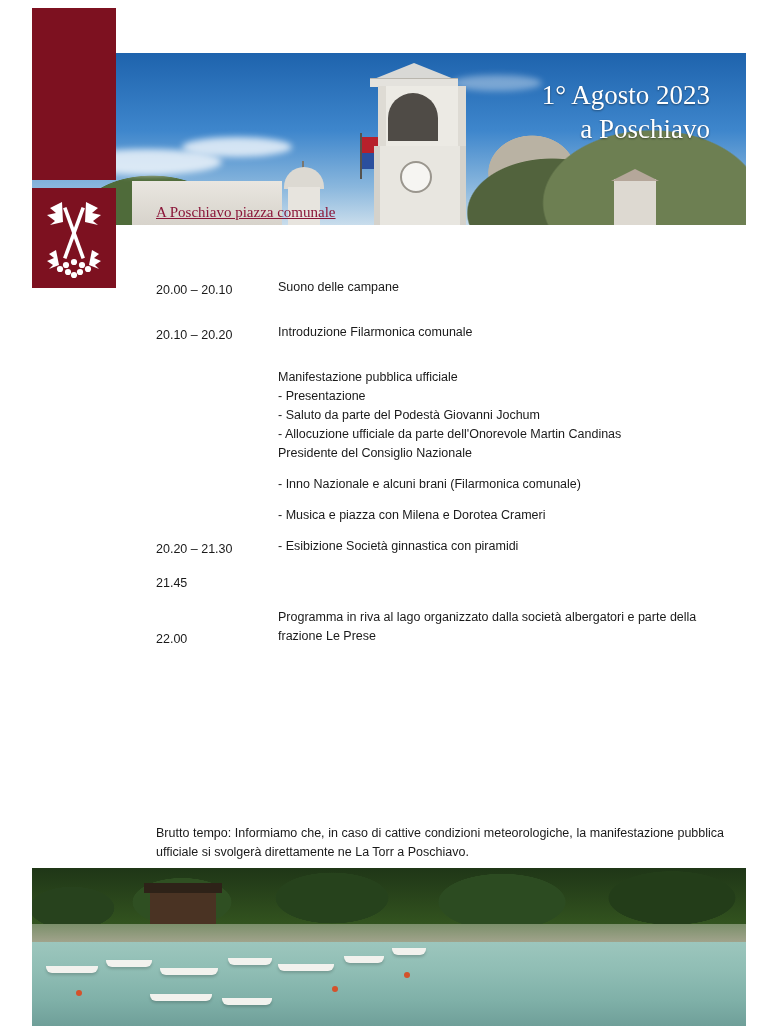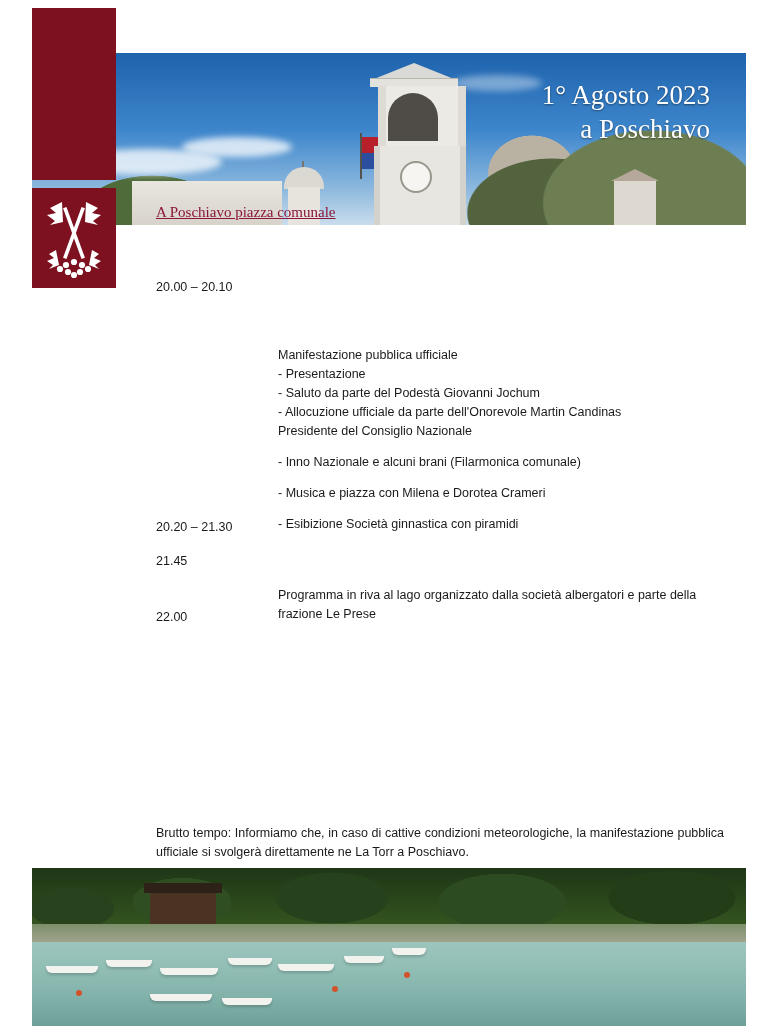--- a/index.html
+++ b/index.html
@@ -330,24 +330,33 @@
     </g>
   </svg>
 </div>
 
 <div class="venue">A Poschiavo piazza comunale</div>
 
 <div class="program">
 
   <div class="prow">
     <div class="ptime">20.00 – 20.10</div>
+    <div class="pbody">
+      <span class="main">Suono delle campane</span>
+    </div>
   </div>
 
   <div class="gap-l"></div>
 
+  <div class="prow">
+    <div class="ptime">20.10 – 20.20</div>
+    <div class="pbody">
+      <span class="main">Introduzione Filarmonica comunale</span>
+    </div>
+  </div>
 
   <div class="gap-l"></div>
 
   <div class="prow">
     <div class="ptime">20.20 – 21.30</div>
     <div class="pbody">
       <span class="main">Manifestazione pubblica ufficiale</span>
       <span class="sub">- Presentazione
 - Saluto da parte del Podestà Giovanni Jochum
 - Allocuzione ufficiale da parte dell'Onorevole Martin Candinas

